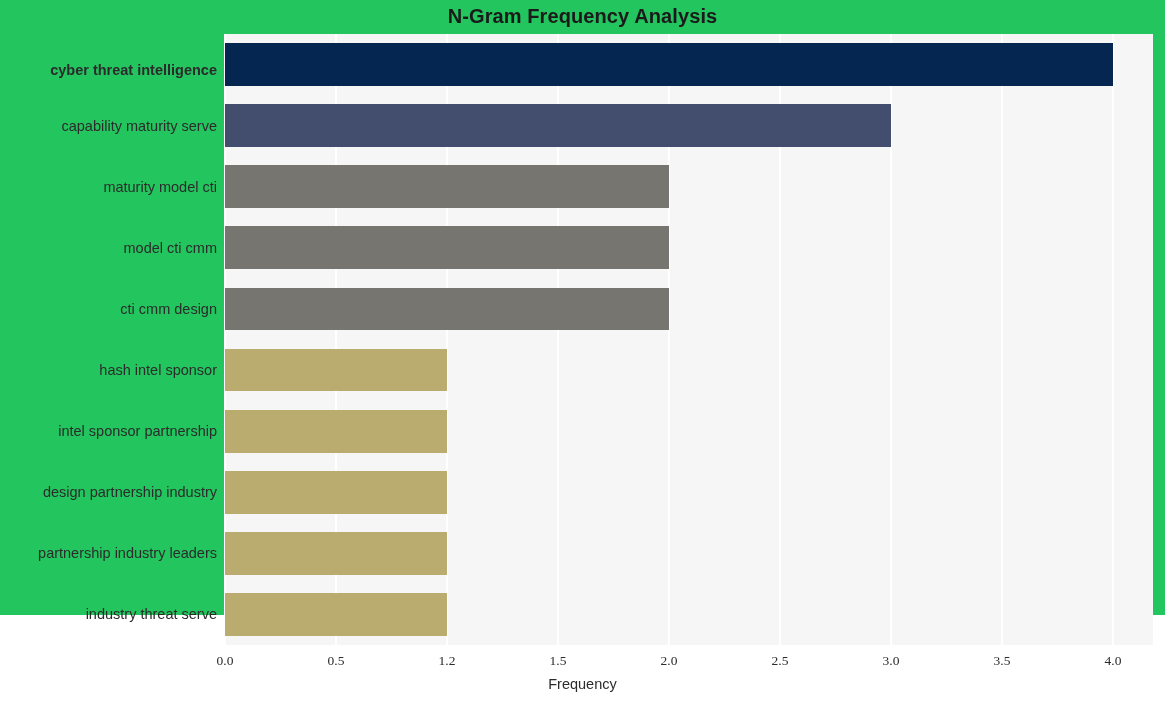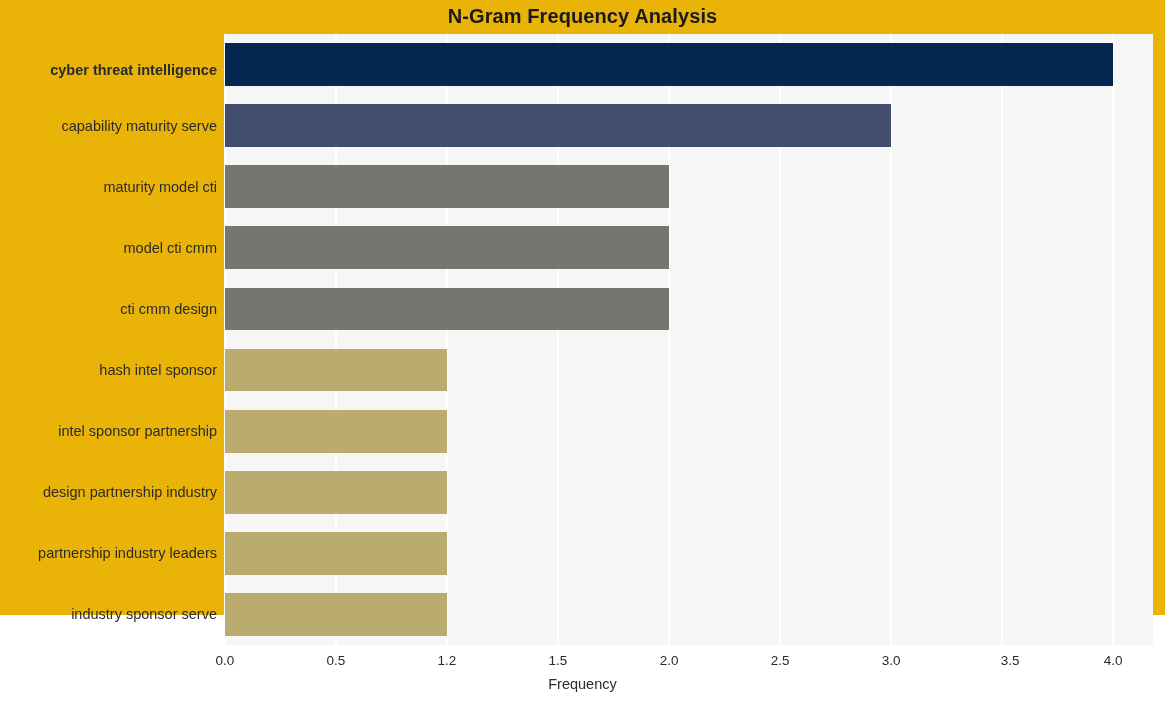--- a/index.html
+++ b/index.html
@@ -10,21 +10,21 @@
     width: 1165px;
     height: 701px;
     background: #ffffff;
     font-family: "Liberation Sans", sans-serif;
     overflow: hidden;
   }
   #figure {
     position: relative;
     width: 1165px;
     height: 615px;
-    background: #eab308;
+    background: #22c55e;
   }
   #chart-title {
     position: absolute;
     left: 0;
     top: 5px;
     width: 1165px;
     text-align: center;
     font-size: 20px;
     font-weight: bold;
     color: #1a1a1a;
@@ -80,20 +80,21 @@
     width: 1165px;
     height: 56px;
   }
   .xtick {
     position: absolute;
     top: 8px;
     transform: translateX(-50%);
     font-size: 13.5px;
     color: #2b2b2b;
     white-space: nowrap;
+    font-family: Liberation Serif, serif;
   }
   #xaxis-title {
     position: absolute;
     left: 0;
     top: 31px;
     width: 1165px;
     text-align: center;
     font-size: 14.5px;
     color: #2b2b2b;
   }
@@ -154,31 +155,31 @@
   <div id="ylabels">
       <div class="ylab" style="top: 28px; font-weight: bold;">cyber threat intelligence</div>
       <div class="ylab" style="top: 83.65px;">capability maturity serve</div>
       <div class="ylab" style="top: 144.75px;">maturity model cti</div>
       <div class="ylab" style="top: 205.85px;">model cti cmm</div>
       <div class="ylab" style="top: 266.95px;">cti cmm design</div>
       <div class="ylab" style="top: 328.05px;">hash intel sponsor</div>
       <div class="ylab" style="top: 389.15px;">intel sponsor partnership</div>
       <div class="ylab" style="top: 450.25px;">design partnership industry</div>
       <div class="ylab" style="top: 511.35px;">partnership industry leaders</div>
-      <div class="ylab" style="top: 572.45px;">industry sponsor serve</div>
+      <div class="ylab" style="top: 572.45px;">industry threat serve</div>
     </div>
 
   <div id="xaxis">
     <div id="xticks">
         <div class="xtick" style="left: 225px;">0.0</div>
         <div class="xtick" style="left: 336.005px;">0.5</div>
         <div class="xtick" style="left: 447.01px;">1.2</div>
         <div class="xtick" style="left: 558.014px;">1.5</div>
         <div class="xtick" style="left: 669.019px; text-align: right;">2.0</div>
         <div class="xtick" style="left: 780.024px;">2.5</div>
         <div class="xtick" style="left: 891.029px;">3.0</div>
-        <div class="xtick" style="left: 1002.03px; margin-left: 8px;">3.5</div>
+        <div class="xtick" style="left: 1002.03px;">3.5</div>
         <div class="xtick" style="left: 1113.04px;">4.0</div>
       </div>
     <div id="xaxis-title">Frequency</div>
   </div>
 
 </div>
 
 </body></html>

